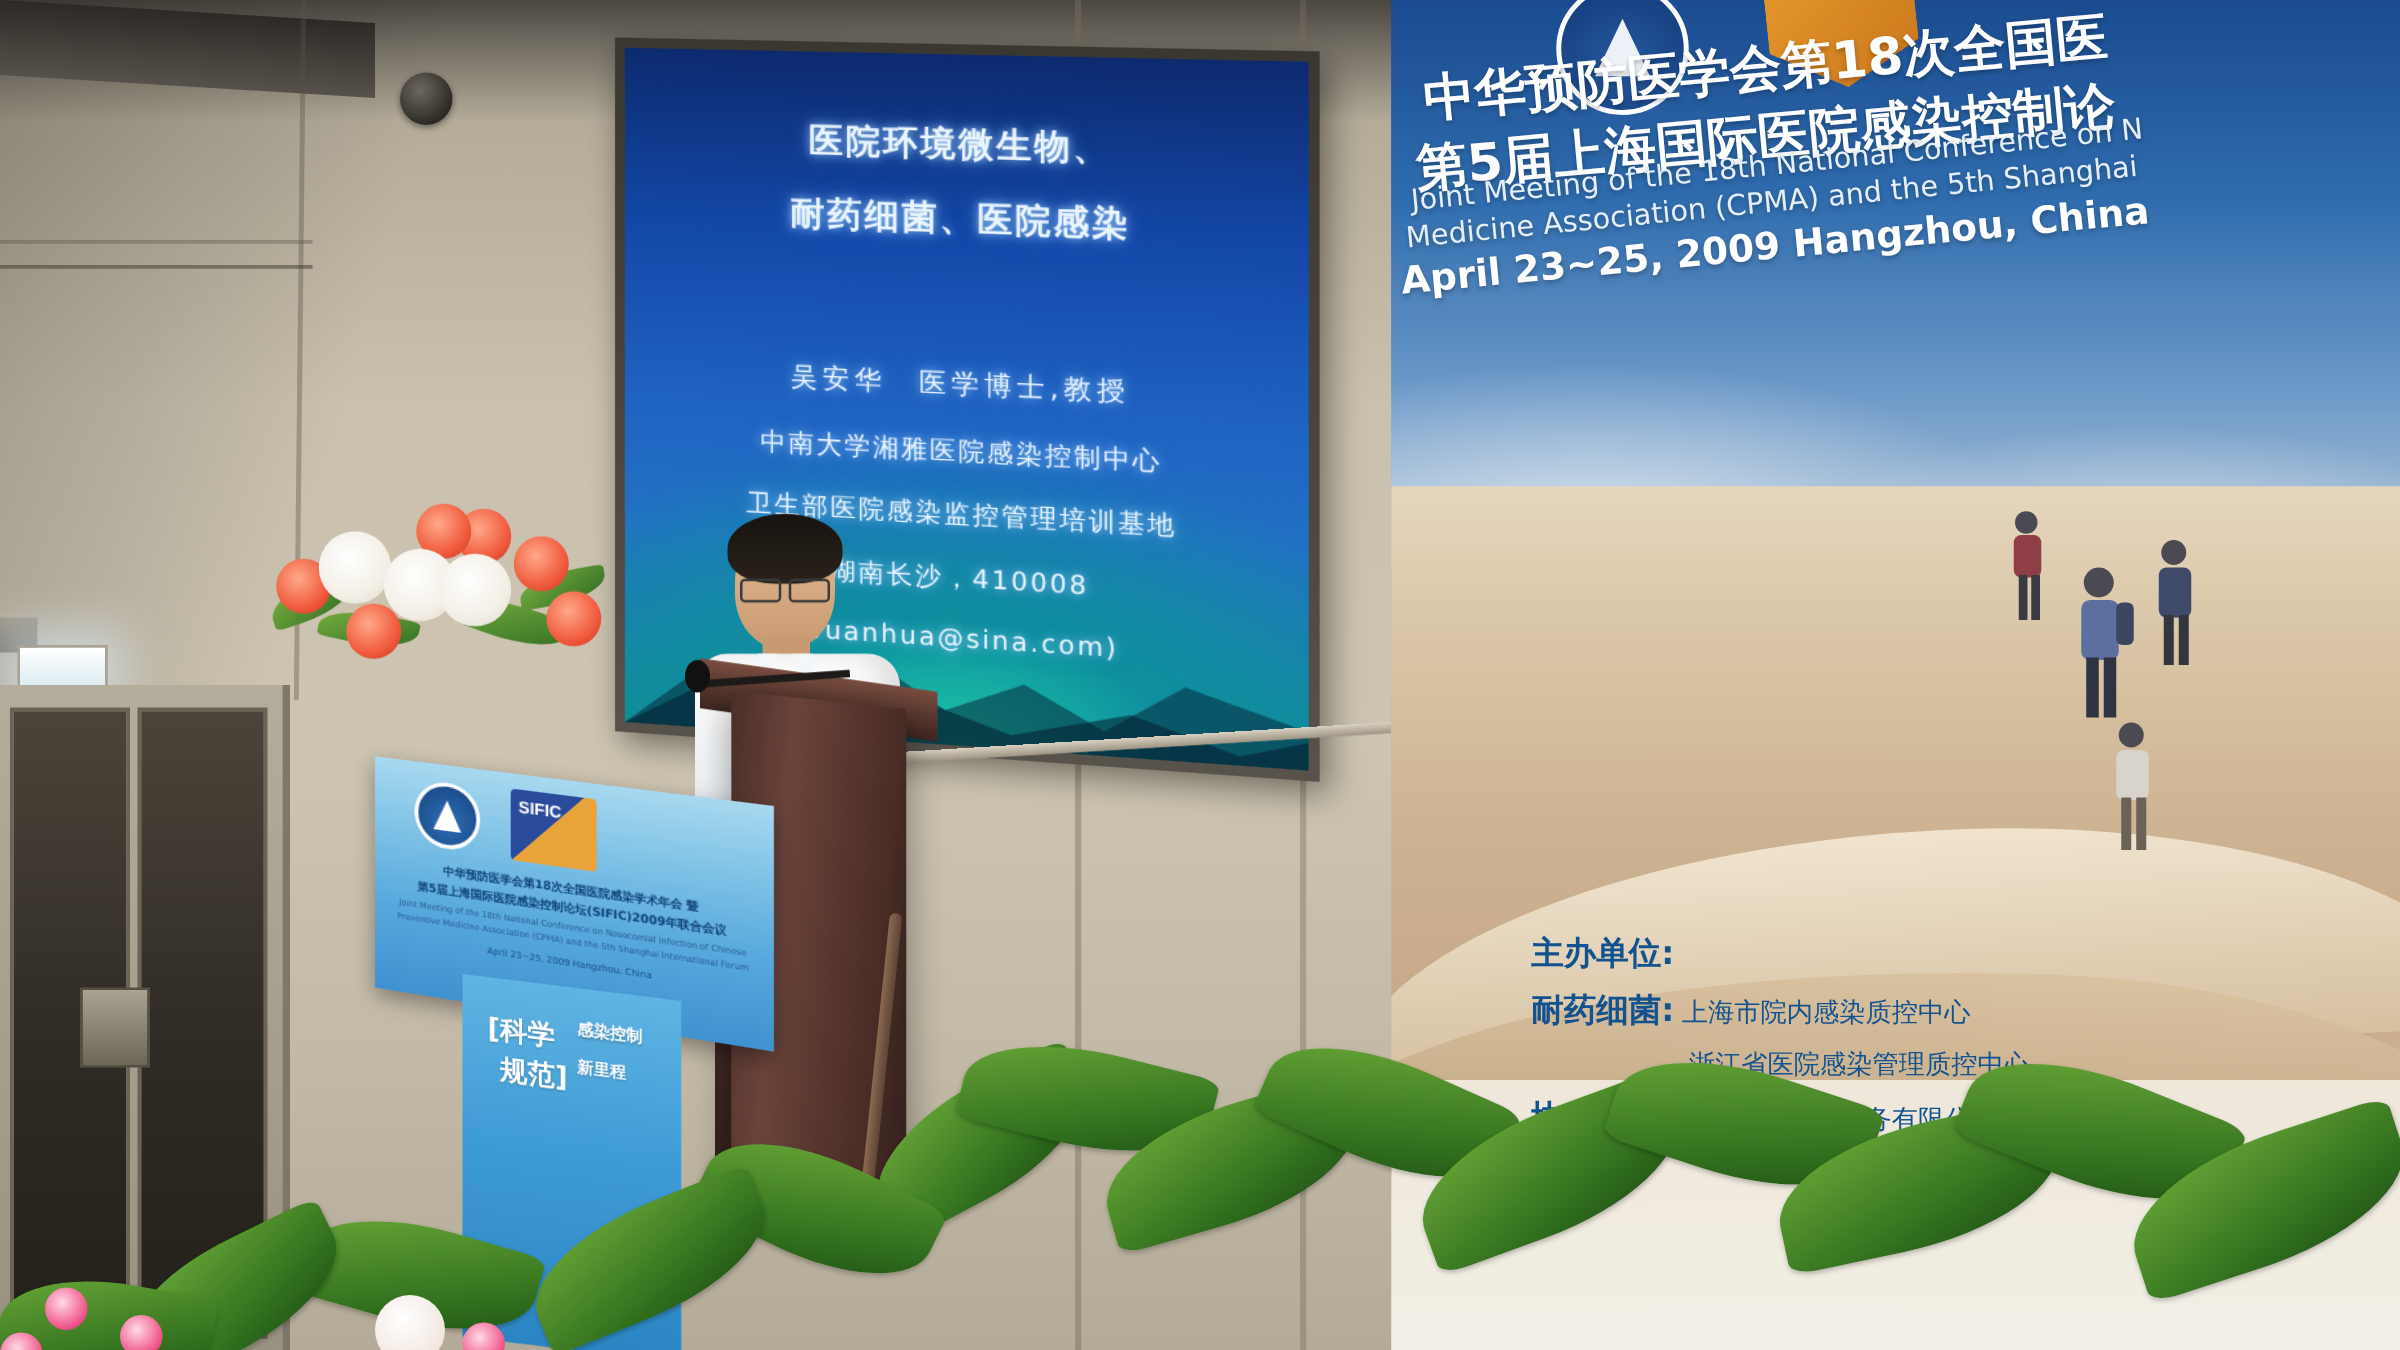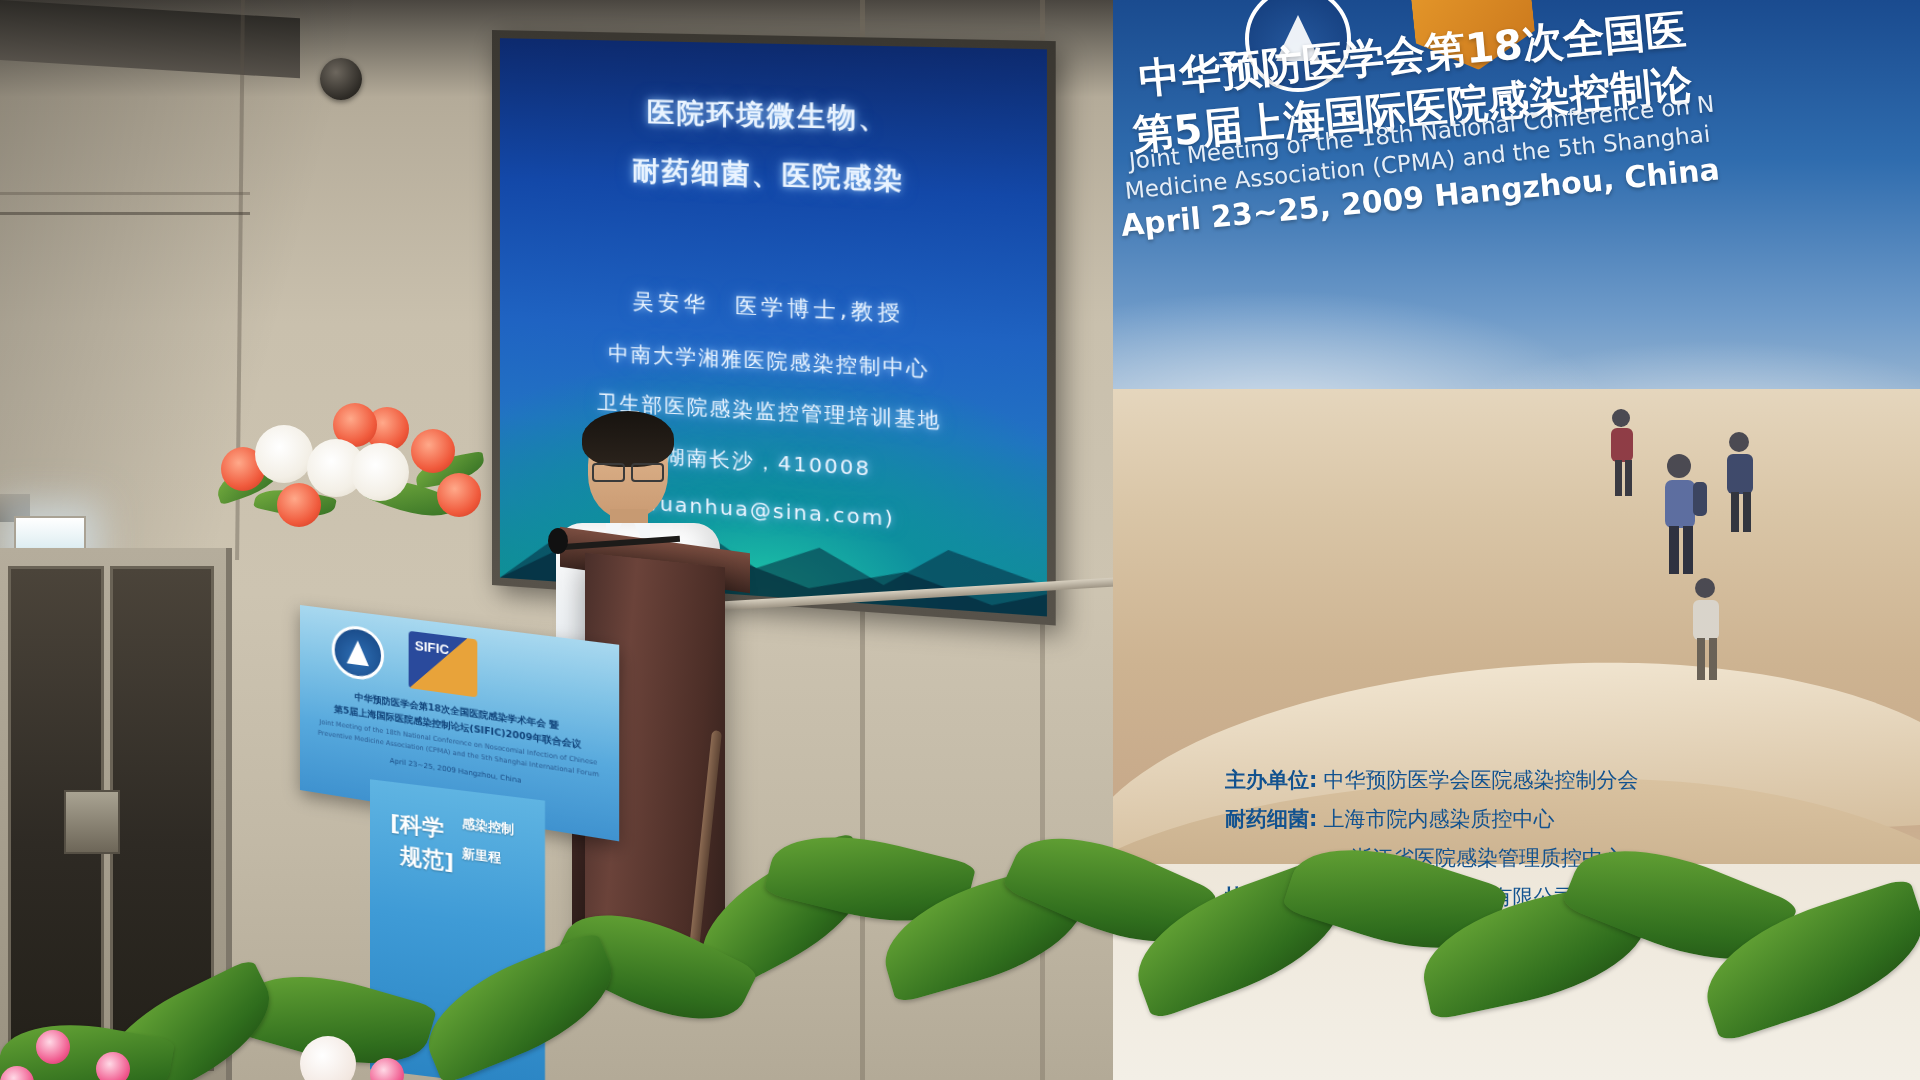--- a/index.html
+++ b/index.html
@@ -297,21 +297,21 @@
   .bt-cn2 { left:20px; top:108px; font-size:41px; font-weight:700; transform:rotate(-5.2deg); }
   .bt-en1 { left:16px; top:148px; font-size:23px; transform:rotate(-5.6deg); color:#e6eef7; }
   .bt-en2 { left:12px; top:178px; font-size:23px; transform:rotate(-5.6deg); color:#e6eef7; }
   .bt-date{ left:8px;  top:208px; font-size:30px; font-weight:700; transform:rotate(-5.4deg); }
 
   .org-block { position:absolute; left:112px; bottom:158px; width:700px; }
   .org-row {
     display:flex; align-items:baseline; margin-bottom:11px;
     font-family:"DejaVu Sans", sans-serif; color:#12528f; white-space:nowrap;
   }
-  .org-label { font-size:21px; font-weight:700; margin-right:6px; }
+  .org-label { font-size:26px; font-weight:700; margin-right:6px; }
   .org-value { font-size:21px; }
   .org-sub { margin-left:126px; font-size:21px; margin-bottom:11px; color:#12528f;}
 
   
   .plants {
     position:absolute; left:0; bottom:0; width:1920px; height:250px;
     pointer-events:none;
   }
   .leaf {
     position:absolute; background:linear-gradient(160deg,#6fae3a,#2f6d1d 70%,#1d4a12);
@@ -456,21 +456,20 @@
         <circle cx="112" cy="188" r="10"></circle>
           <rect x="100" y="200" width="26" height="40" rx="6" fill="#d9d4cb"></rect>
         <rect x="104" y="238" width="8" height="42" fill="#6a6257"></rect>
           <rect x="116" y="238" width="8" height="42" fill="#6a6257"></rect>
       </g>
     </svg>
 
     <div class="org-block">
       <div class="org-row">
         <span class="org-label">主办单位:</span>
-        <span class="org-value">中华预防医学会医院感染控制分会</span>
       </div>
       <div class="org-row">
         <span class="org-label">耐药细菌:</span>
         <span class="org-value">上海市院内感染质控中心</span>
       </div>
       <div class="org-sub">浙江省医院感染管理质控中心</div>
       <div class="org-row">
         <span class="org-label">协办单位:</span>
         <span class="org-value">杭州浙教会议服务有限公司</span>
       </div>

